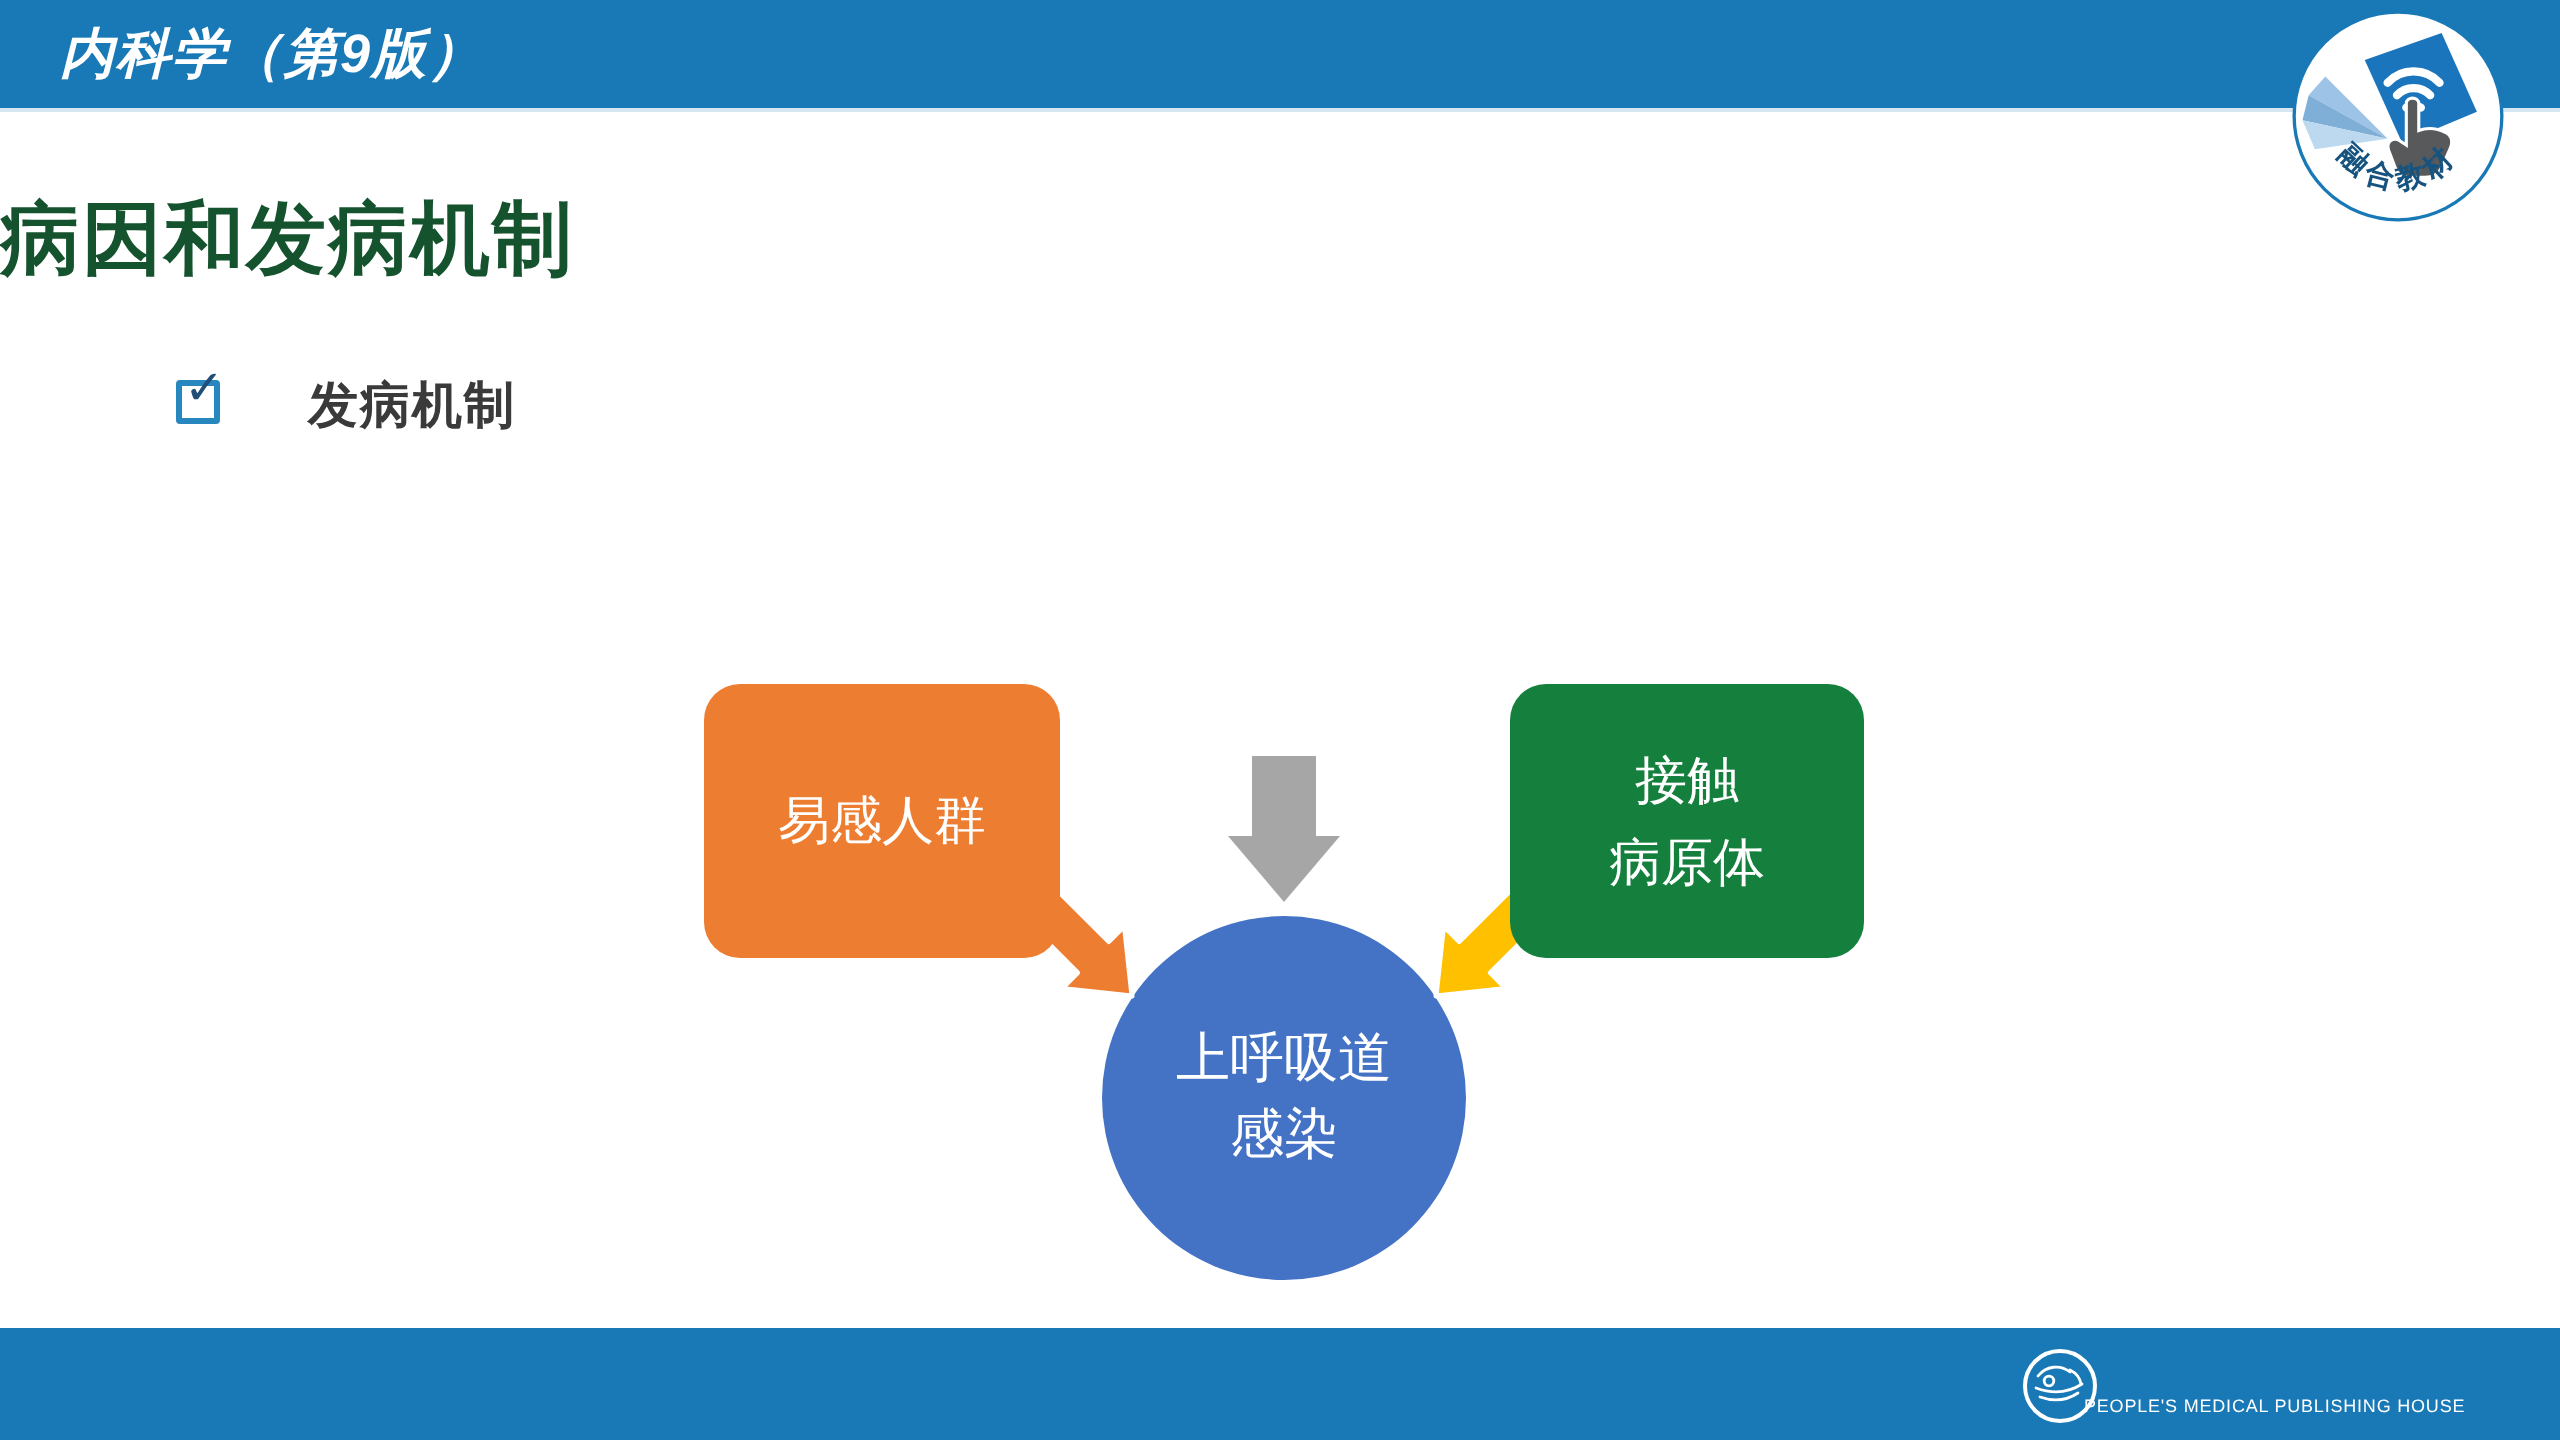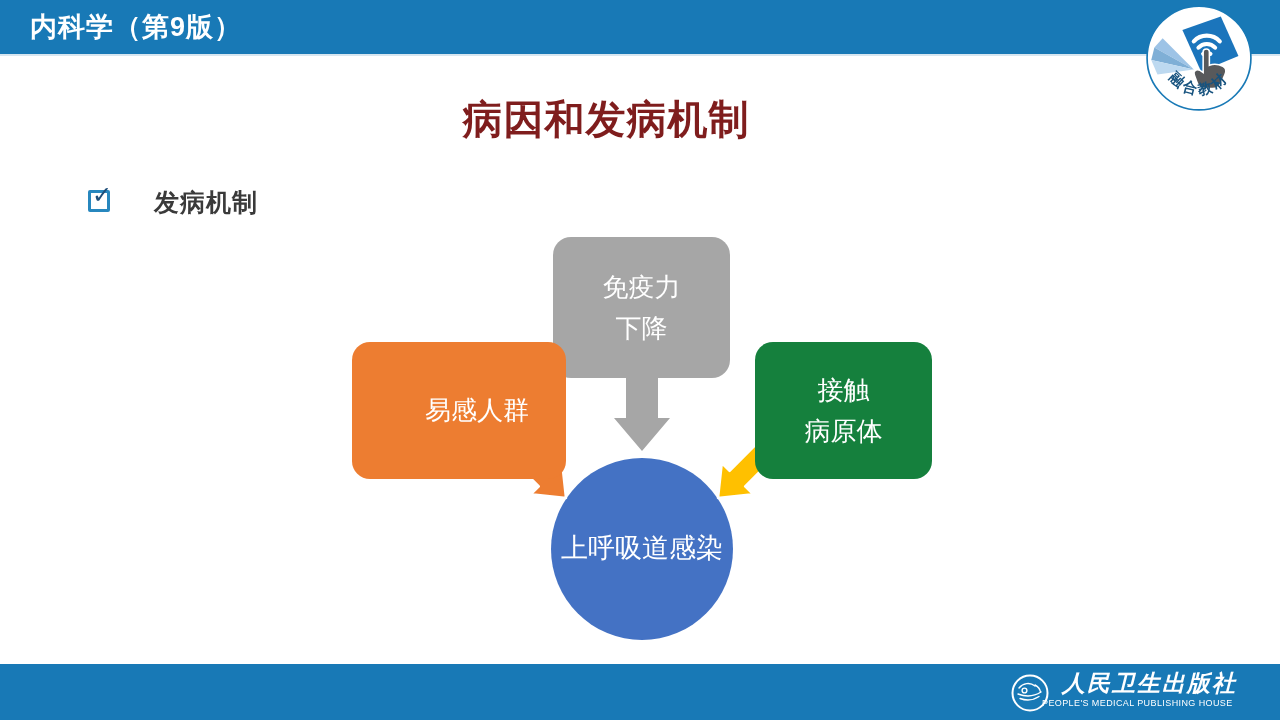--- a/index.html
+++ b/index.html
@@ -3,32 +3,32 @@
 <meta charset="utf-8">
 <style>
   html,body{margin:0;padding:0;background:#e8e8e8;}
   .stage{
     position:relative;width:1280px;height:720px;background:#ffffff;
     overflow:hidden;font-family:"Liberation Sans","DejaVu Sans",sans-serif;
   }
   
   .header-bar{
     position:absolute;left:0;top:0;width:1280px;height:56px;
-    background:#1879b6;border-bottom:2px solid #d7e6f0;box-sizing:border-box;
+    background:#1879b6;border-bottom:2px solid #d7e6f0;box-sizing:border-box;font-style:italic;
   }
   .course-title{
     position:absolute;left:30px;top:0;height:54px;line-height:54px;
     color:#ffffff;font-size:27px;font-weight:bold;letter-spacing:1px;
   }
   
   .fusion-badge{position:absolute;left:1145px;top:4px;width:108px;height:108px;}
   
   .slide-title{
-    position:absolute;left:0;top:92px;width:1212px;text-align:center;
-    font-size:40px;font-weight:bold;color:#7f1d1d;letter-spacing:1px;
+    position:absolute;left:0;top:92px;width:1212px;text-align:left;
+    font-size:40px;font-weight:bold;color:#14532d;letter-spacing:1px;
   }
   
   .bullet-row{position:absolute;left:88px;top:186px;height:30px;}
   .checkbox{
     position:absolute;left:0;top:4px;width:16px;height:16px;
     border:3px solid #2787be;border-radius:2px;background:#ffffff;
   }
   .checkbox .check{
     position:absolute;left:1px;top:-10px;
     color:#1f4e79;font-size:24px;font-weight:bold;line-height:1;
@@ -37,25 +37,25 @@
     position:absolute;left:42px;top:0;white-space:nowrap;
     font-size:25px;font-weight:bold;color:#3a3a3a;letter-spacing:1px;margin-left:24px;
   }
   
   .dbox{
     position:absolute;display:flex;flex-direction:column;align-items:center;
     justify-content:center;color:#ffffff;font-size:26px;line-height:1.55;
     border-radius:18px;text-align:center;z-index:3;
   }
   .box-gray{left:553px;top:237px;width:177px;height:141px;background:#a6a6a6;}
-  .box-orange{left:352px;top:342px;width:178px;height:137px;background:#ed7d31;padding-left:36px;}
+  .box-orange{left:352px;top:342px;width:178px;height:137px;background:#ed7d31;}
   .box-yellow{left:755px;top:342px;width:177px;height:137px;background:#15803d;}
   .circle-blue{
     position:absolute;left:551px;top:458px;width:182px;height:182px;
-    background:#4472c4;border-radius:50%;display:flex;
+    background:#4472c4;border-radius:50%;display:flex;flex-direction:column;
     align-items:center;justify-content:center;color:#ffffff;font-size:27px;
     line-height:1.4;text-align:center;z-index:1;
   }
   .arrow-layer{position:absolute;left:0;top:0;width:1280px;height:720px;z-index:2;pointer-events:none;}
   
   .footer-bar{
     position:absolute;left:0;top:664px;width:1280px;height:56px;background:#1879b6;
   }
   .publisher{position:absolute;right:38px;top:668px;height:48px;}
   .publisher-emblem{position:absolute;right:192px;top:5px;width:40px;height:40px;}
@@ -118,39 +118,34 @@
     <span>上呼吸道</span>
     <span>感染</span>
   </div>
 
   <svg class="arrow-layer">
     <polygon points="626,378 658,378 658,418 670,418 642,451 614,418 626,418" fill="#a6a6a6"></polygon>
     <polygon points="525.8,442.2 554.4,470.8 562.2,463 566,498 531,494.2 538.8,486.4 510.2,457.8 526.5,458.5" fill="#ed7d31" stroke="#ffffff" stroke-width="2.5" stroke-linejoin="round"></polygon>
     <polygon points="758.2,442.2 729.6,470.8 721.8,463 718,498 753,494.2 745.2,486.4 773.8,457.8 757.5,458.5" fill="#ffc000" stroke="#ffffff" stroke-width="2.5" stroke-linejoin="round"></polygon>
   </svg>
 
-  <div class="dbox box-gray">
-    <span>免疫力</span>
-    <span>下降</span>
-  </div>
   <div class="dbox box-orange">
     <span>易感人群</span>
   </div>
   <div class="dbox box-yellow">
     <span>接触</span>
     <span>病原体</span>
   </div>
 
   <div class="footer-bar"></div>
   <div class="publisher" style="width:240px;">
     <svg class="publisher-emblem" viewBox="0 0 40 40">
       <circle cx="20" cy="20" r="17.5" fill="none" stroke="#ffffff" stroke-width="2"></circle>
       <circle cx="14.5" cy="17.5" r="2.4" fill="none" stroke="#ffffff" stroke-width="1.4"></circle>
       <path d="M9 15 c4-5 11-6 16-2" fill="none" stroke="#ffffff" stroke-width="1.4" stroke-linecap="round"></path>
       <path d="M8 21 c8 3 16 2.5 23-2" fill="none" stroke="#ffffff" stroke-width="1.4" stroke-linecap="round"></path>
       <path d="M10 25.5 c7 2.5 13 2 19-2" fill="none" stroke="#ffffff" stroke-width="1.4" stroke-linecap="round"></path>
       <path d="M25 12 c3 1.5 5 4 5.5 7" fill="none" stroke="#ffffff" stroke-width="1.4" stroke-linecap="round"></path>
     </svg>
-    <div class="publisher-cn">人民卫生出版社</div>
     <div class="publisher-en">PEOPLE'S MEDICAL PUBLISHING HOUSE</div>
   </div>
 
 </div>
 
 </body></html>

